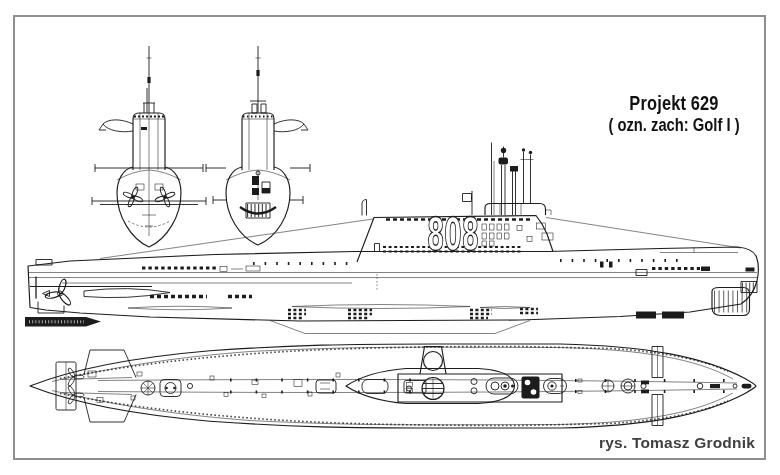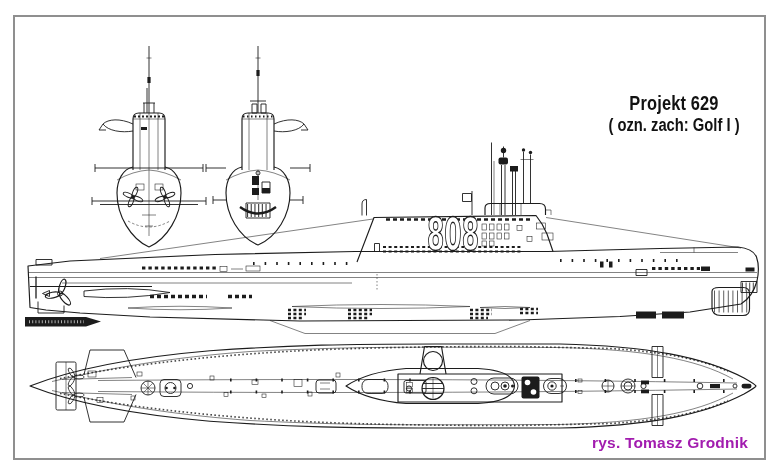--- a/index.html
+++ b/index.html
@@ -4,22 +4,22 @@
 <style>
   html,body{margin:0;padding:0;background:#fff;}
   body{width:780px;height:475px;position:relative;overflow:hidden;
        font-family:"Liberation Sans",sans-serif;color:#161616;}
   .frame{position:absolute;left:13px;top:15px;width:753px;height:445px;
          border:2px solid #8f8f8f;box-sizing:border-box;background:#fff;}
   .titleblock{position:absolute;left:561px;top:92px;width:226px;text-align:center;
               font-weight:bold;color:#121212;line-height:1.12;}
   .titleblock .l1{font-size:20px;transform:scaleX(.82);letter-spacing:0.2px;}
   .titleblock .l2{font-size:18px;transform:scaleX(.82);margin-top:1px;}
-  .credit{position:absolute;right:32px;top:434px;font-size:15.5px;font-weight:bold;
-          color:#a21caf;letter-spacing:.2px;}
+  .credit{position:absolute;right:25px;top:434px;font-size:15.5px;font-weight:bold;
+          color:#404040;letter-spacing:.2px;}
   svg.blueprint{position:absolute;left:0;top:0;}
   .ln{fill:none;stroke:#1c1c1c;stroke-width:.9;stroke-linecap:butt;stroke-linejoin:round;}
   .w1{stroke-width:1.15;}
   .thin{fill:none;stroke:#1c1c1c;stroke-width:.55;}
   .dash{fill:none;stroke:#1c1c1c;}
   .blk{fill:#1c1c1c;stroke:none;}
   .wht{fill:#fff;stroke:none;}
   .hullnum{font-family:"DejaVu Sans",sans-serif;font-weight:bold;font-size:44px;
            fill:#fff;stroke:#1c1c1c;stroke-width:1.35px;}
 </style>

